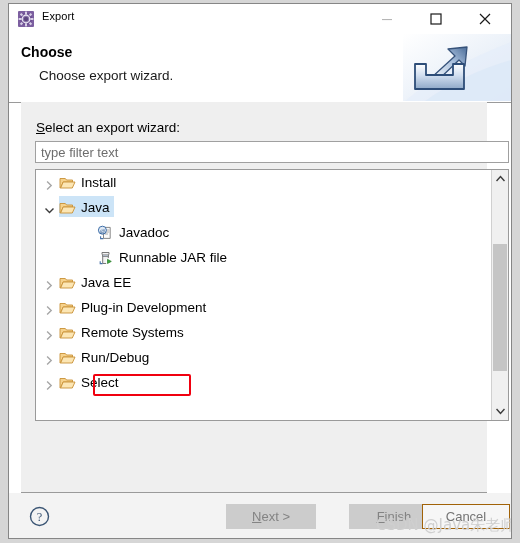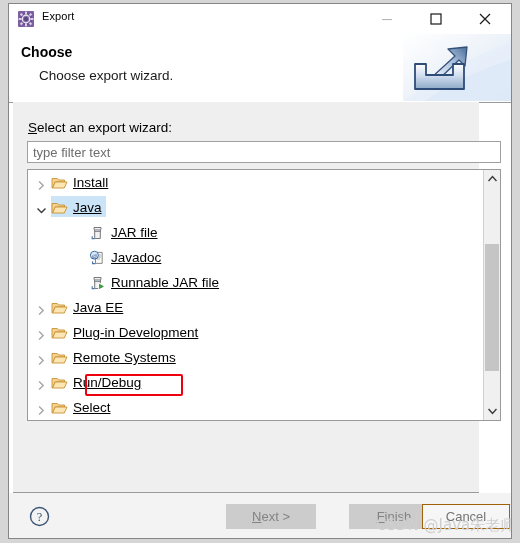--- a/index.html
+++ b/index.html
@@ -79,21 +79,21 @@
   .header-art {
     position: absolute;
     right: 0; top: 0;
     width: 108px; height: 67px;
     overflow: hidden;
   }
 
   
   .body-area {
     position: absolute;
-    left: 4px; top: 98px;
+    left: 12px; top: 98px;
     width: 450px; height: 390px;
     background: #efefef;
     border-bottom: 1px solid #9a9a9a;
     padding-left: 16px;
   }
   .field-label {
     position: absolute;
     left: 15px; top: 18px;
     font-size: 13.5px;
     color: #000;
@@ -156,21 +156,20 @@
     width: 17px; height: 16px;
     flex: none;
     margin-right: 5px;
     position: relative; z-index: 1;
   }
   .node-label {
     font-size: 13.5px;
     color: #000;
     position: relative; z-index: 1;
     padding-right: 4px;
-    text-decoration: underline;
   }
   .indent-1 { padding-left: 0px; }
   .indent-2 { padding-left: 38px; }
 
   
   .redbox {
     position: absolute;
     left: 57px; top: 204px;
     width: 98px; height: 22px;
     border: 2.5px solid #f0000f;
@@ -356,29 +355,20 @@
               </svg></span>
             <svg width="17" height="16" viewBox="0 0 17 16" class="node-icon">
               <path d="M1 3.5 L6.3 3.5 L7.6 5 L13.5 5 L13.5 7 L4.2 7 L1.6 13 L1 13 Z" fill="#f6d28c" stroke="#c89135" stroke-width="0.9" stroke-linejoin="round"></path>
               <path d="M4.2 7 L16 7 L13.3 13 L1.6 13 Z" fill="#fce6b4" stroke="#c89135" stroke-width="0.9" stroke-linejoin="round"></path>
             </svg>
             <span class="node-label">Java</span>
           </div>
           <div class="tree-row indent-2">
             <span class="twisty blank"></span>
             <svg width="17" height="16" viewBox="0 0 17 16" class="node-icon">
-              <path d="M5 2.5 L12 2.5 L12 4.2 L11.3 4.9 L11.3 13.5 L5.7 13.5 L5.7 4.9 L5 4.2 Z" fill="#f2f2f2" stroke="#6a6a6a" stroke-width="0.9" stroke-linejoin="round"></path>
-              <rect x="5.7" y="4.9" width="5.6" height="1.5" fill="#c9d9ea" stroke="#6a6a6a" stroke-width="0.7"></rect>
-              <path d="M3.2 11.2 L3.2 13.6 L5.6 13.6" stroke="#4a73a8" stroke-width="1.1" fill="none"></path>
-            </svg>
-            <span class="node-label">JAR file</span>
-          </div>
-          <div class="tree-row indent-2">
-            <span class="twisty blank"></span>
-            <svg width="17" height="16" viewBox="0 0 17 16" class="node-icon">
               <path d="M6.5 2.4 L13.2 2.4 L13.2 13.4 L6.5 13.4 Z" fill="#fbfbfb" stroke="#7a7a7a" stroke-width="0.9"></path>
               <path d="M7.6 5 L12.1 5 M7.6 7 L12.1 7 M7.6 9 L11 9" stroke="#9a9a9a" stroke-width="0.8"></path>
               <circle cx="5.4" cy="5.2" r="4" fill="#dfe9f5" stroke="#3d6ea8" stroke-width="1"></circle>
               <text x="5.4" y="7.6" text-anchor="middle" font-family="Liberation Serif, serif" font-size="6" fill="#1d4a80">@</text>
               <path d="M3.6 11.3 L3.6 13.6 L6.4 13.6" stroke="#4a73a8" stroke-width="1.1" fill="none"></path>
             </svg>
             <span class="node-label">Javadoc</span>
           </div>
           <div class="tree-row indent-2">
             <span class="twisty blank"></span>

